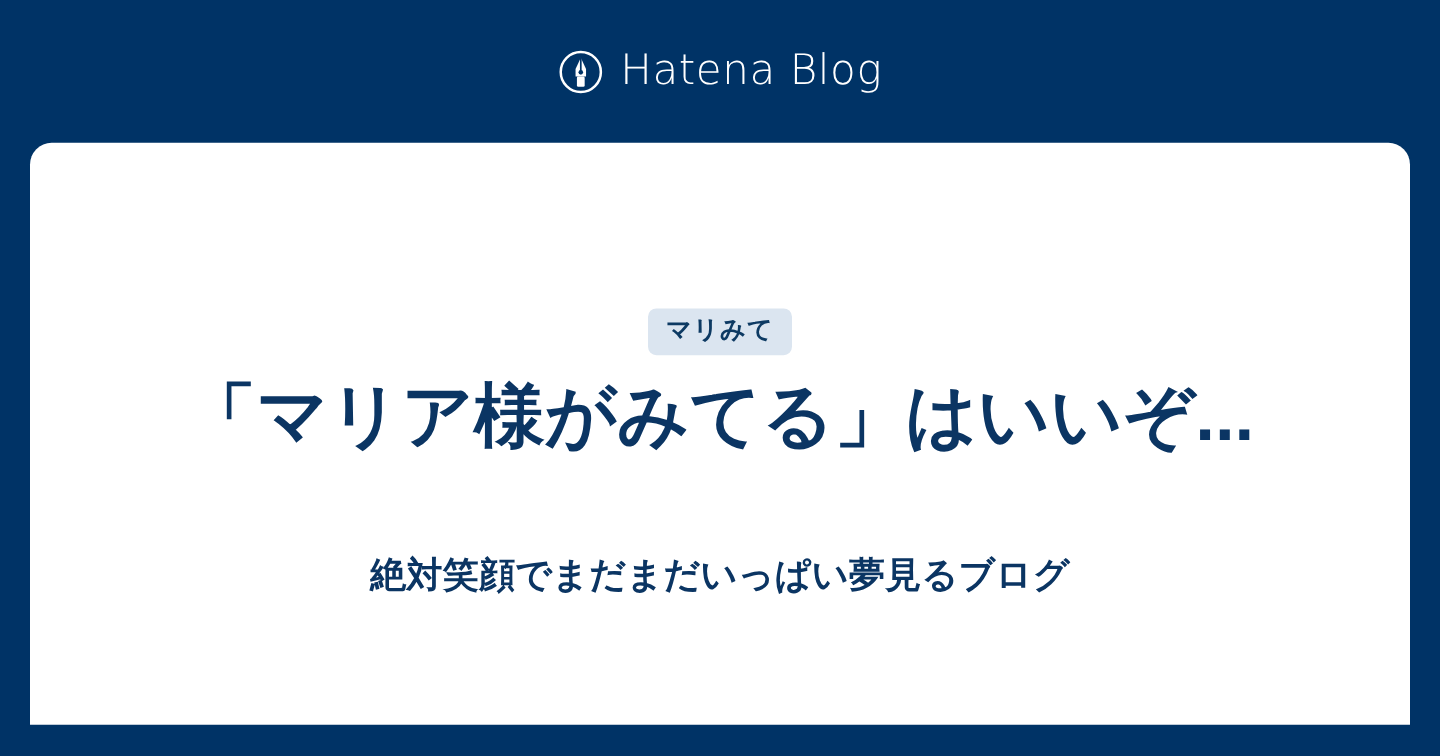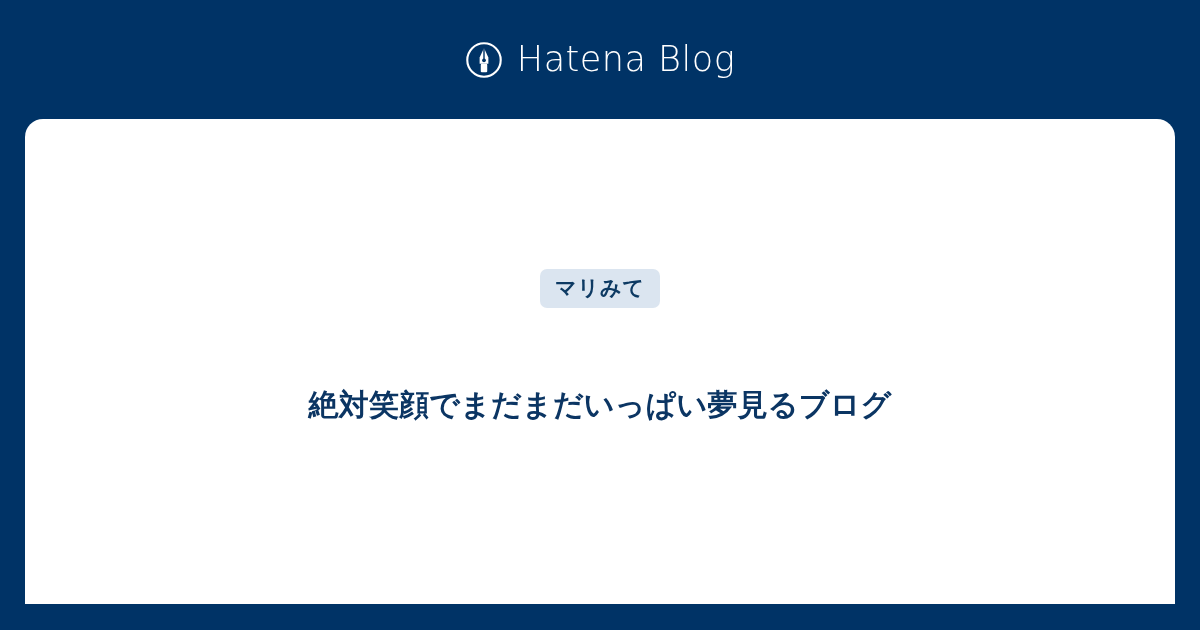--- a/index.html
+++ b/index.html
@@ -65,21 +65,21 @@
     box-sizing: border-box;
     display: flex;
     flex-direction: column;
     align-items: center;
     justify-content: flex-start;
     overflow: hidden;
   }
 
   .card-inner {
     width: 100%;
-    padding: 12px 60px;
+    padding: 0 60px;
     box-sizing: border-box;
     display: flex;
     flex-direction: column;
     align-items: center;
   }
 
   
   .category-badge {
     margin-top: 138px;
     display: inline-block;
@@ -135,19 +135,20 @@
       </svg>
     </span>
     <span class="brand-name">Hatena Blog</span>
   </div>
 
   <div class="card">
     <div class="card-inner">
 
       <span class="category-badge">マリみて</span>
 
+      <h1 class="entry-title">「マリア様がみてる」はいいぞ...</h1>
 
       <div class="blog-title">絶対笑顔でまだまだいっぱい夢見るブログ</div>
 
     </div>
   </div>
 
 </div>
 
 </body></html>

